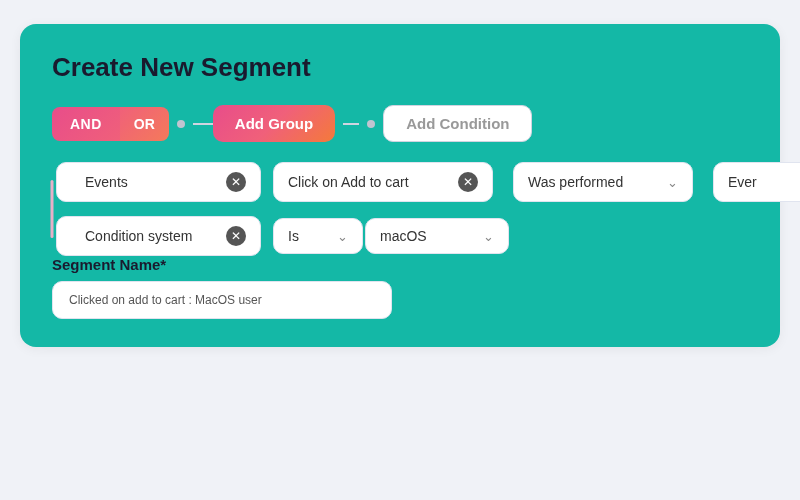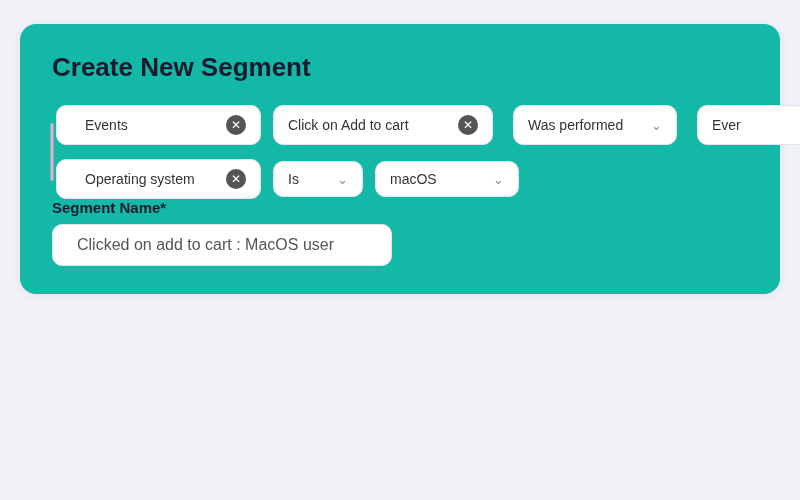--- a/index.html
+++ b/index.html
@@ -126,50 +126,50 @@
       color: #888;
       font-size: 13px;
     }
     .right-conditions {
       display: flex;
       flex-direction: row;
       gap: 20px;
       flex: 1;
     }
     .select-was-performed {
-      width: 164px;
+      width: 180px;
     }
     .select-ever {
       width: 163px;
     }
     .select-is {
       width: 90px;
     }
     .select-macos {
       width: 144px;
     }
     .row2-right {
       display: flex;
-      gap: 12px;
+      gap: 2px;
       align-items: center;
     }
     .segment-name-section {
     }
     .segment-name-label {
       font-size: 15px;
       font-weight: 700;
       color: #1a1a2e;
       margin-bottom: 8px;
     }
     .segment-name-input {
       background: #fff;
       border: 1.5px solid #e0e4ef;
       border-radius: 10px;
-      padding: 11px 24px;
-      font-size: 16px;
+      padding: 11px 16px;
+      font-size: 12px;
       color: #555;
       width: 340px;
       outline: none;
     }
     .conditions-wrapper {
       display: flex;
       flex-direction: row;
       gap: 0;
     }
     .conditions-left-bar {
@@ -196,20 +196,30 @@
       gap: 14px;
       flex: 1;
     }
   </style>
 </head>
 <body>
 
 <div class="card">
   <div class="page-title">Create New Segment</div>
 
+  <div class="toolbar">
+    <button class="btn-and">AND</button>
+    <button class="btn-or">OR</button>
+    <div class="connector-dot"></div>
+    <div style="width:20px;height:2px;background:#d0d4e0;"></div>
+    <button class="btn-add-group">Add Group</button>
+    <div style="width:16px;height:2px;background:#d0d4e0;"></div>
+    <div class="connector-dot"></div>
+    <button class="btn-add-condition">Add Condition</button>
+  </div>
 
   <div class="conditions-wrapper">
     <div class="conditions-left-bar">
       <div class="v-bar"></div>
     </div>
     <div class="conditions-rows">
 
       <div class="condition-row">
         <div class="select-box select-category">
           <span>Events</span>
@@ -226,21 +236,21 @@
           </div>
           <div class="select-box select-ever">
             <span>Ever</span>
             <span class="chevron">⌄</span>
           </div>
         </div>
       </div>
 
       <div class="condition-row">
         <div class="select-box select-category">
-          <span>Operating system</span>
+          <span>Condition system</span>
           <button class="close-btn">✕</button>
         </div>
         <div class="row2-right">
           <div class="select-box select-is">
             <span>Is</span>
             <span class="chevron">⌄</span>
           </div>
           <div class="select-box select-macos">
             <span>macOS</span>
             <span class="chevron">⌄</span>

